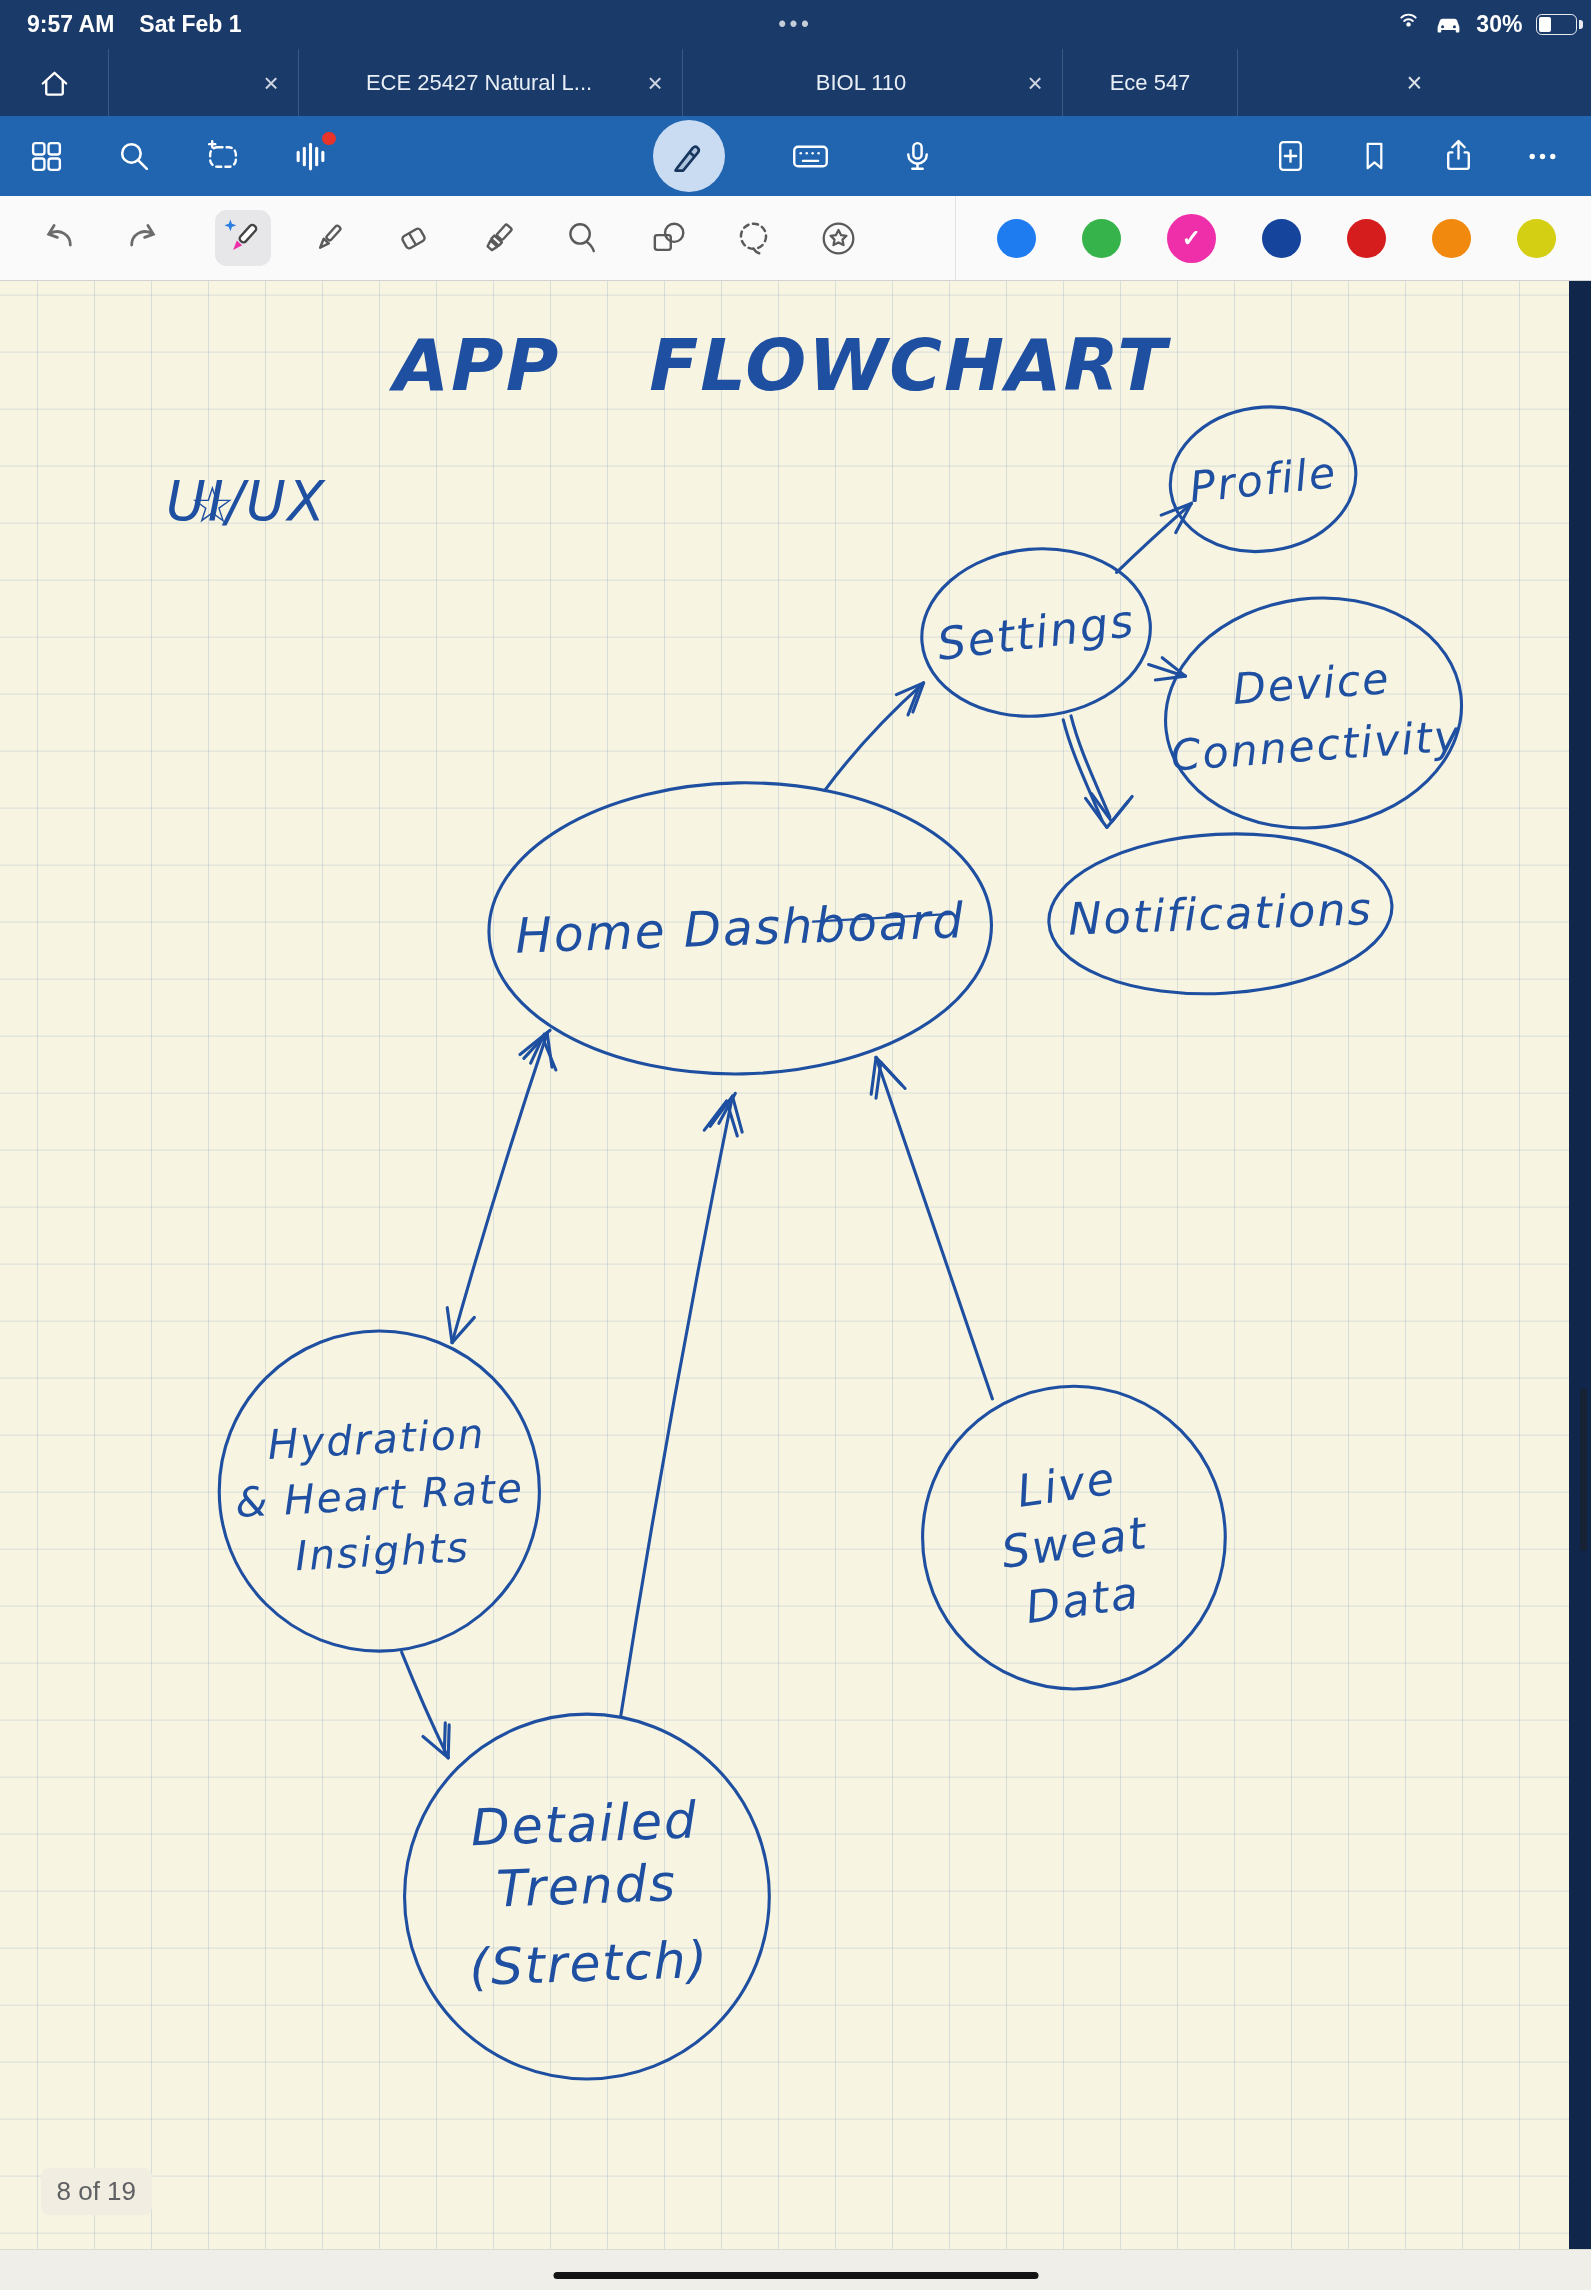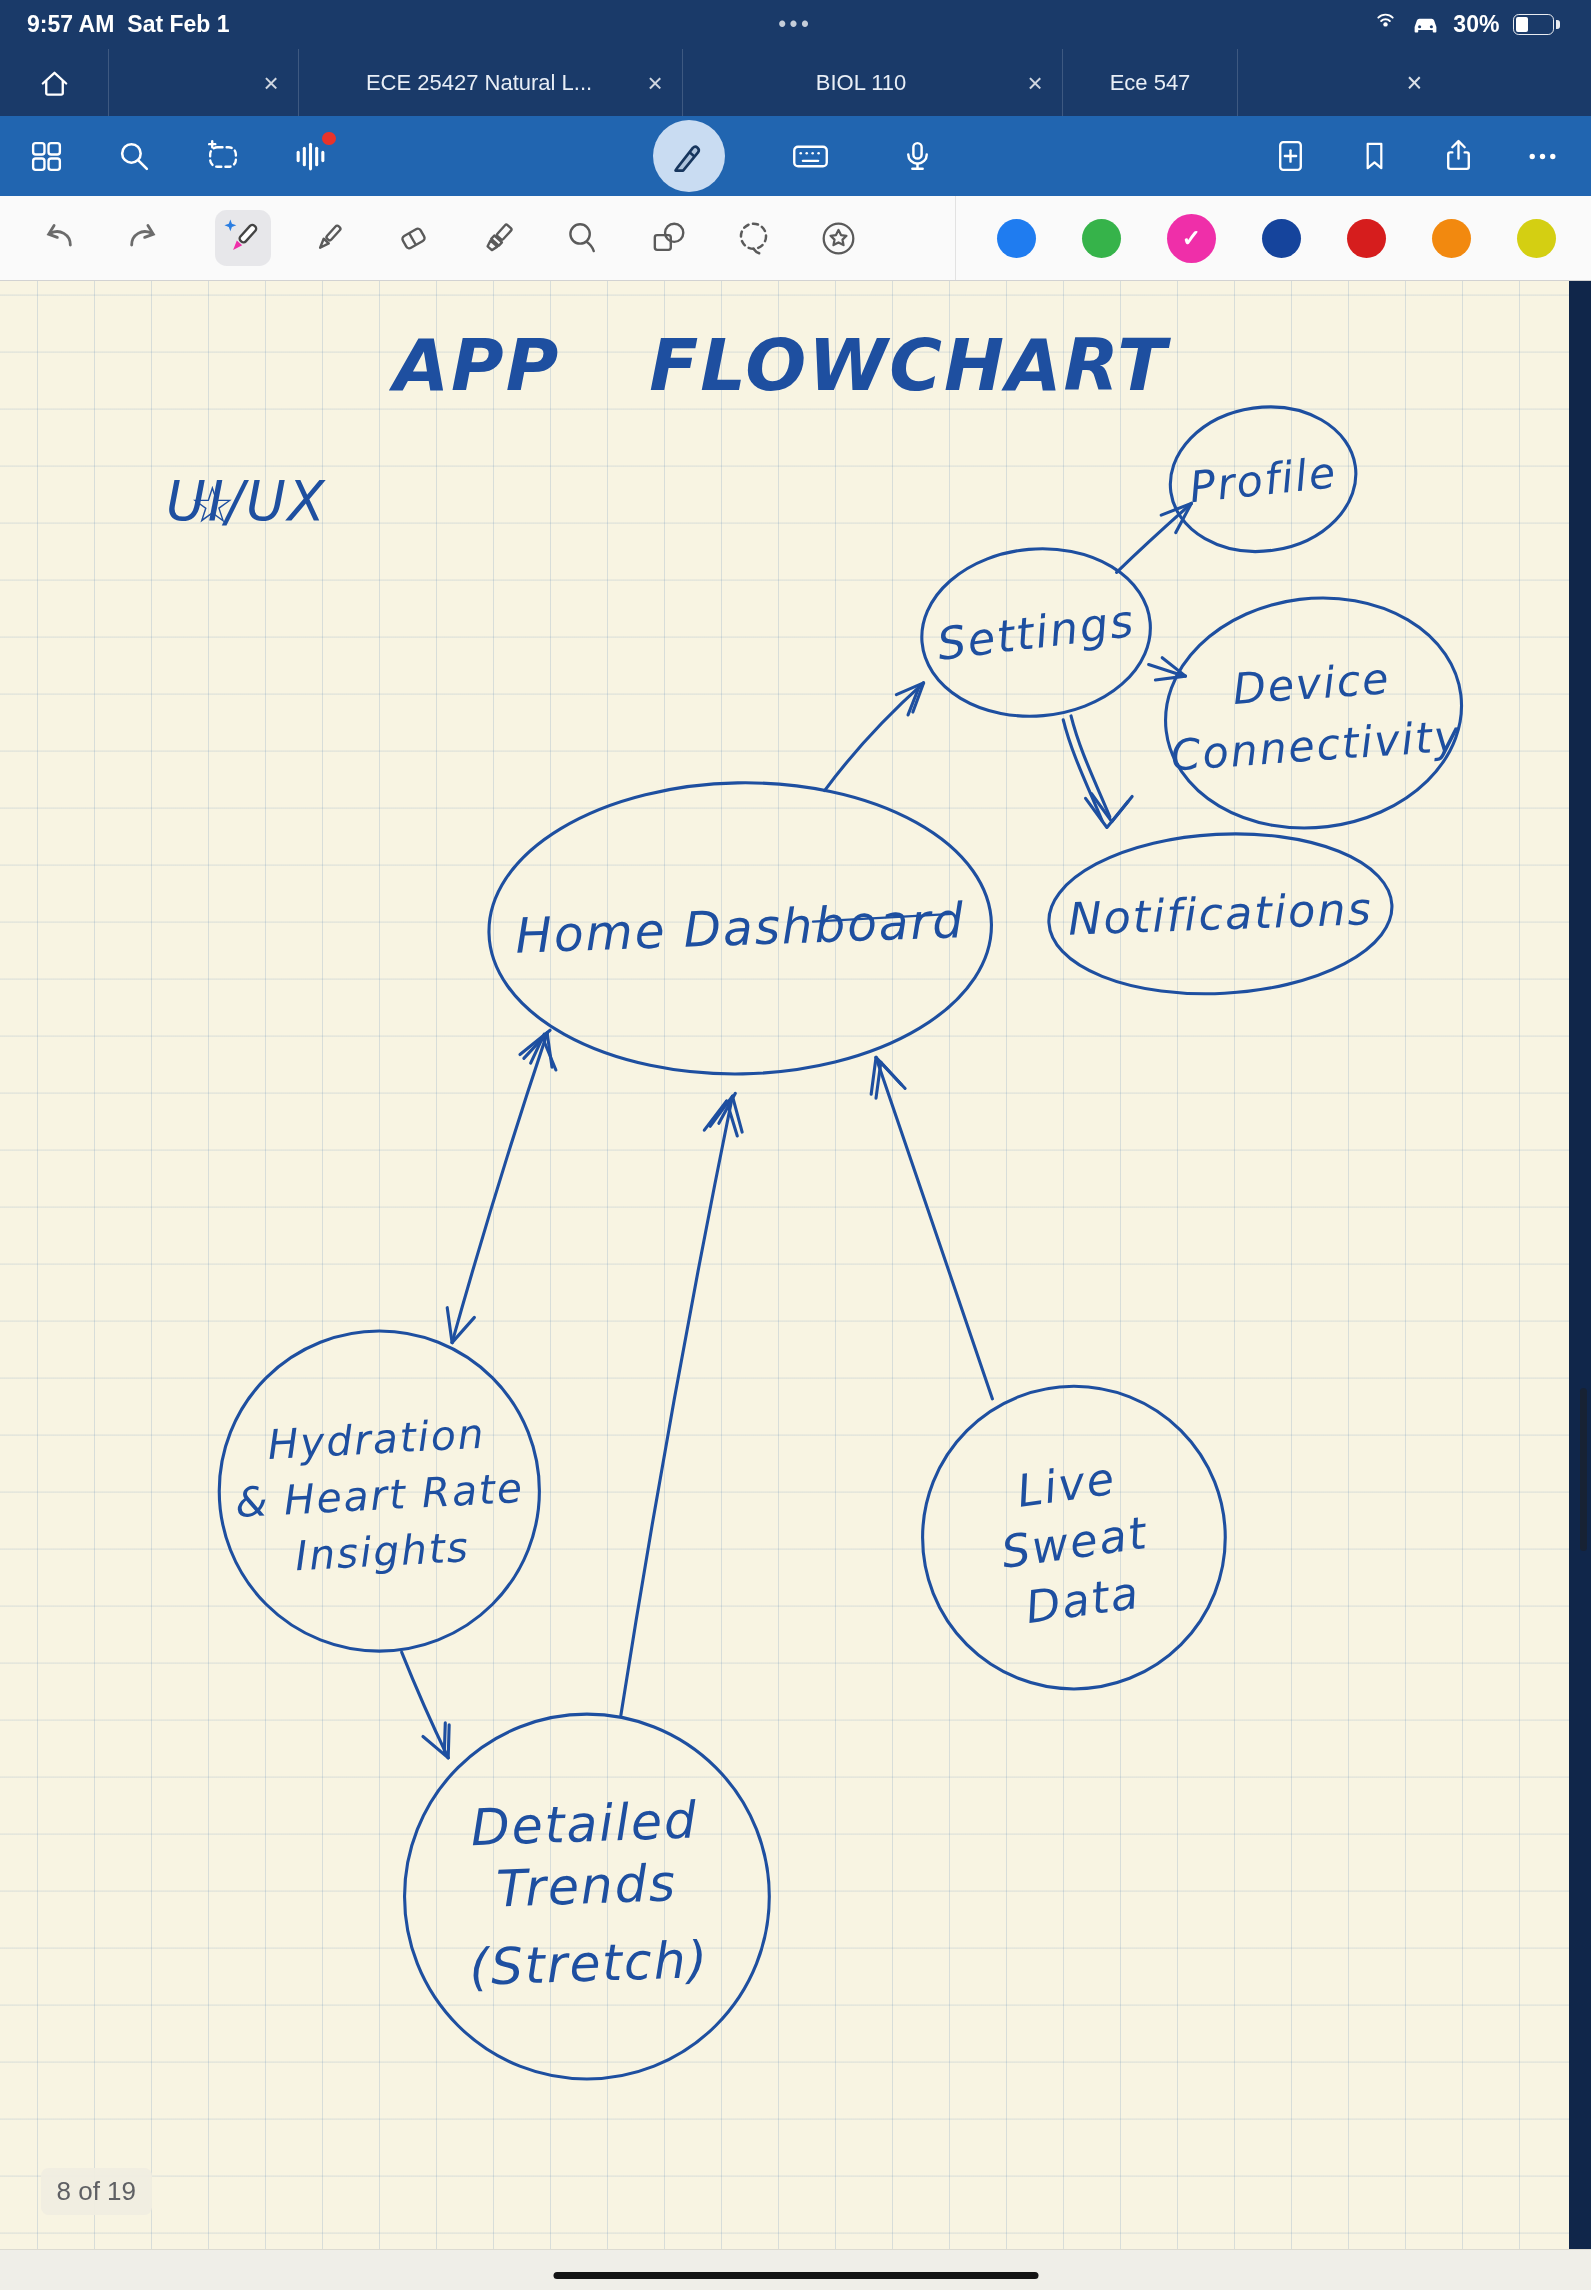--- a/index.html
+++ b/index.html
@@ -5,24 +5,24 @@
   * { margin:0; padding:0; box-sizing:border-box; }
   html,body { width:1591px; height:2290px; }
   body { font-family:"Liberation Sans", sans-serif; background:#10264a; overflow:hidden; position:relative; }
 
   
   .status-bar{
     position:absolute; top:0; left:0; width:1591px; height:49px;
     background:#1a3a69; color:#fff; display:flex; align-items:center;
     font-size:23px;
   }
-  .status-left{ display:flex; gap:13px; padding-left:27px; font-weight:700;text-align:right; }
+  .status-left{ display:flex; gap:25px; padding-left:27px; font-weight:700;text-align:right; }
   .status-center{ position:absolute; left:50%; transform:translateX(-50%);
     color:rgba(255,255,255,.75); letter-spacing:3.9px; font-size:21.3px; font-weight:700; }
-  .status-right{ margin-left:auto; display:flex; align-items:center; gap:13.6px; padding-right:37px; font-weight:700; }
+  .status-right{ margin-left:auto; display:flex; align-items:center; gap:13.6px; padding-right:14px; font-weight:700; }
   .battery{ width:41px; height:20.4px; border:1.9px solid rgba(255,255,255,.9); border-radius:5.8px; position:relative; }
   .battery .level{ position:absolute; left:1.9px; top:1.9px; bottom:1.9px; width:30%; background:#fff; border-radius:1.9px; }
   .battery:after{ content:''; position:absolute; right:-6.8px; top:4.9px; width:3.9px; height:8.7px;
     background:rgba(255,255,255,.9); border-radius:0 2.9px 2.9px 0; }
 
   
   .tab-bar{
     position:absolute; top:49px; left:0; width:1591px; height:68px;
     background:#1a3a69; display:flex; align-items:stretch; color:#e8eef6;
   }

